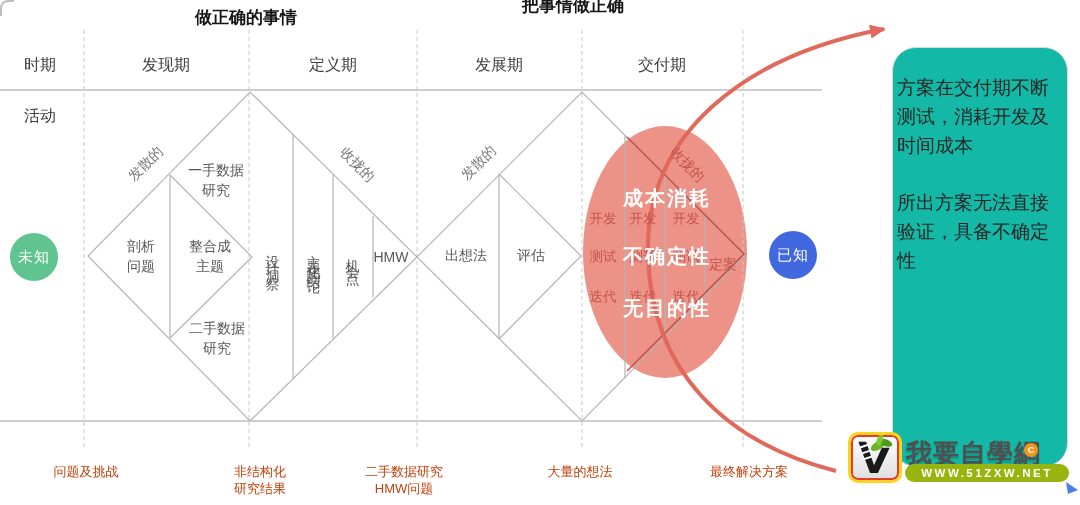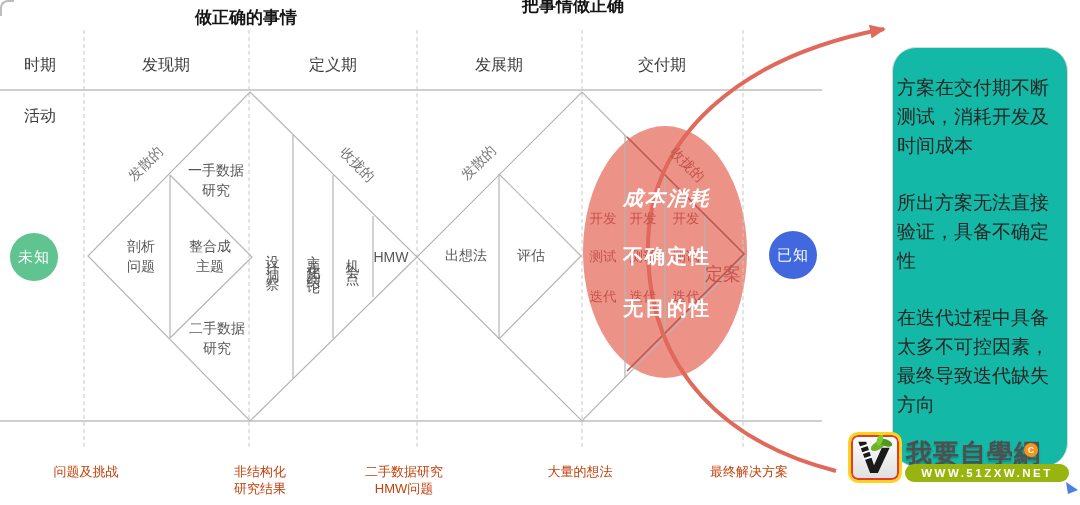--- a/index.html
+++ b/index.html
@@ -145,23 +145,23 @@
   <div class="c redtext" style="left:603px;top:297px;">迭代</div>
 
   <div class="c redtext" style="left:643px;top:219px;">开发</div>
   <div class="c redtext" style="left:643px;top:257px;">测试</div>
   <div class="c redtext" style="left:643px;top:297px;">迭代</div>
 
   <div class="c redtext" style="left:686px;top:219px;">开发</div>
   <div class="c redtext" style="left:686px;top:257px;">测试</div>
   <div class="c redtext" style="left:686px;top:297px;">迭代</div>
 
-  <div class="c redtext" style="left:723px;top:274px;font-size:18px;">定案</div>
+  <div class="c redtext" style="left:723px;top:265px;font-size:14px;">定案</div>
 
-  <div class="c overlaytext" style="left:667px;top:198px;font-style:italic;">成本消耗</div>
+  <div class="c overlaytext" style="left:667px;top:198px;">成本消耗</div>
   <div class="c overlaytext" style="left:667px;top:256px;">不确定性</div>
   <div class="c overlaytext" style="left:667px;top:308px;">无目的性</div>
 
   <div class="bottom-lbl" style="left:86px;">
     <div>问题及挑战</div>
   </div>
   <div class="bottom-lbl" style="left:244px;margin-left:16px;">
     <div>非结构化</div>
     <div>研究结果</div>
   </div>
@@ -172,21 +172,20 @@
   <div class="bottom-lbl" style="left:580px;">
     <div>大量的想法</div>
   </div>
   <div class="bottom-lbl" style="left:749px;">
     <div>最终解决方案</div>
   </div>
 
   <div id="panel">
     <p>方案在交付期不断测试，消耗开发及时间成本</p>
     <p>所出方案无法直接验证，具备不确定性</p>
-    <p>在迭代过程中具备太多不可控因素，最终导致迭代缺失方向</p>
   </div>
 
   <div id="wm-icon">
     <svg width="46" height="43" viewBox="0 0 46 44">
       <path d="M7 7 L19 39 L27 39 L39 13 L31 13 L23 31 L15 7 Z" fill="#1a1a1a"></path>
       <path d="M8 13 L17 10 M10 19 L19 16 M12 25 L21 22" stroke="#ffffff" stroke-width="2"></path>
       <ellipse cx="27" cy="11" rx="8" ry="4" transform="rotate(-30 27 11)" fill="#6db32a"></ellipse>
       <ellipse cx="35" cy="8" rx="7" ry="3.5" transform="rotate(20 35 8)" fill="#4f9a1d"></ellipse>
       <ellipse cx="29" cy="5" rx="6" ry="3" transform="rotate(-70 29 5)" fill="#7fc933"></ellipse>
     </svg>

